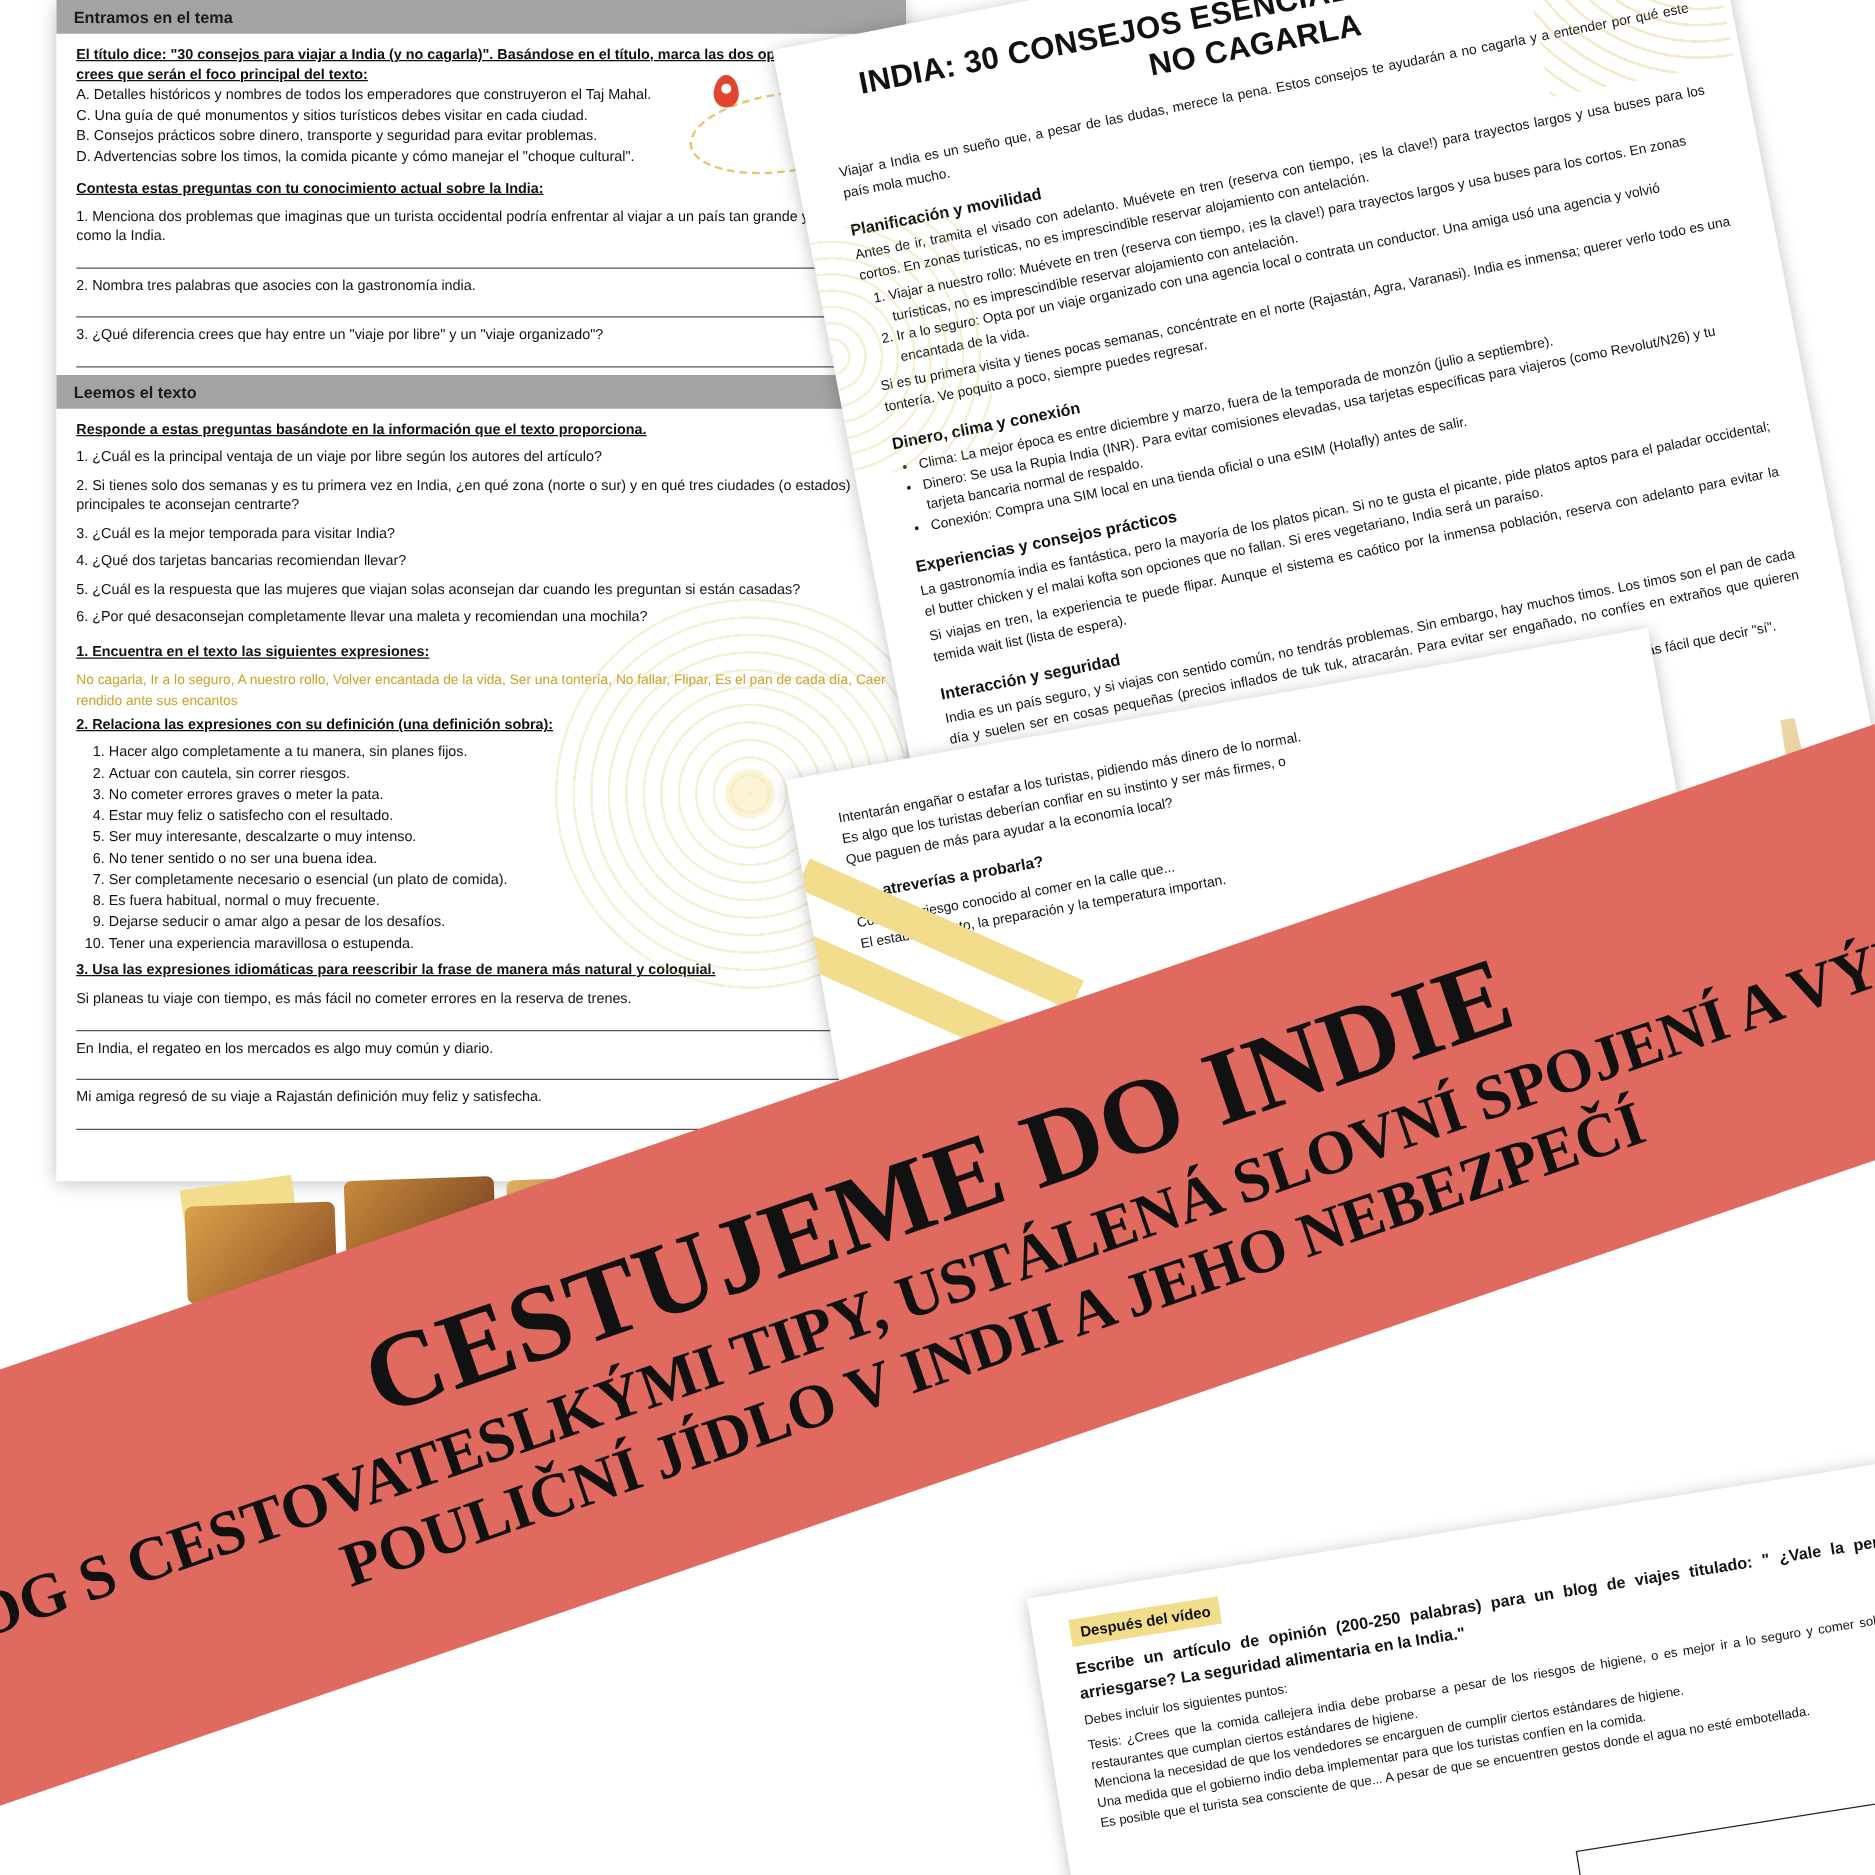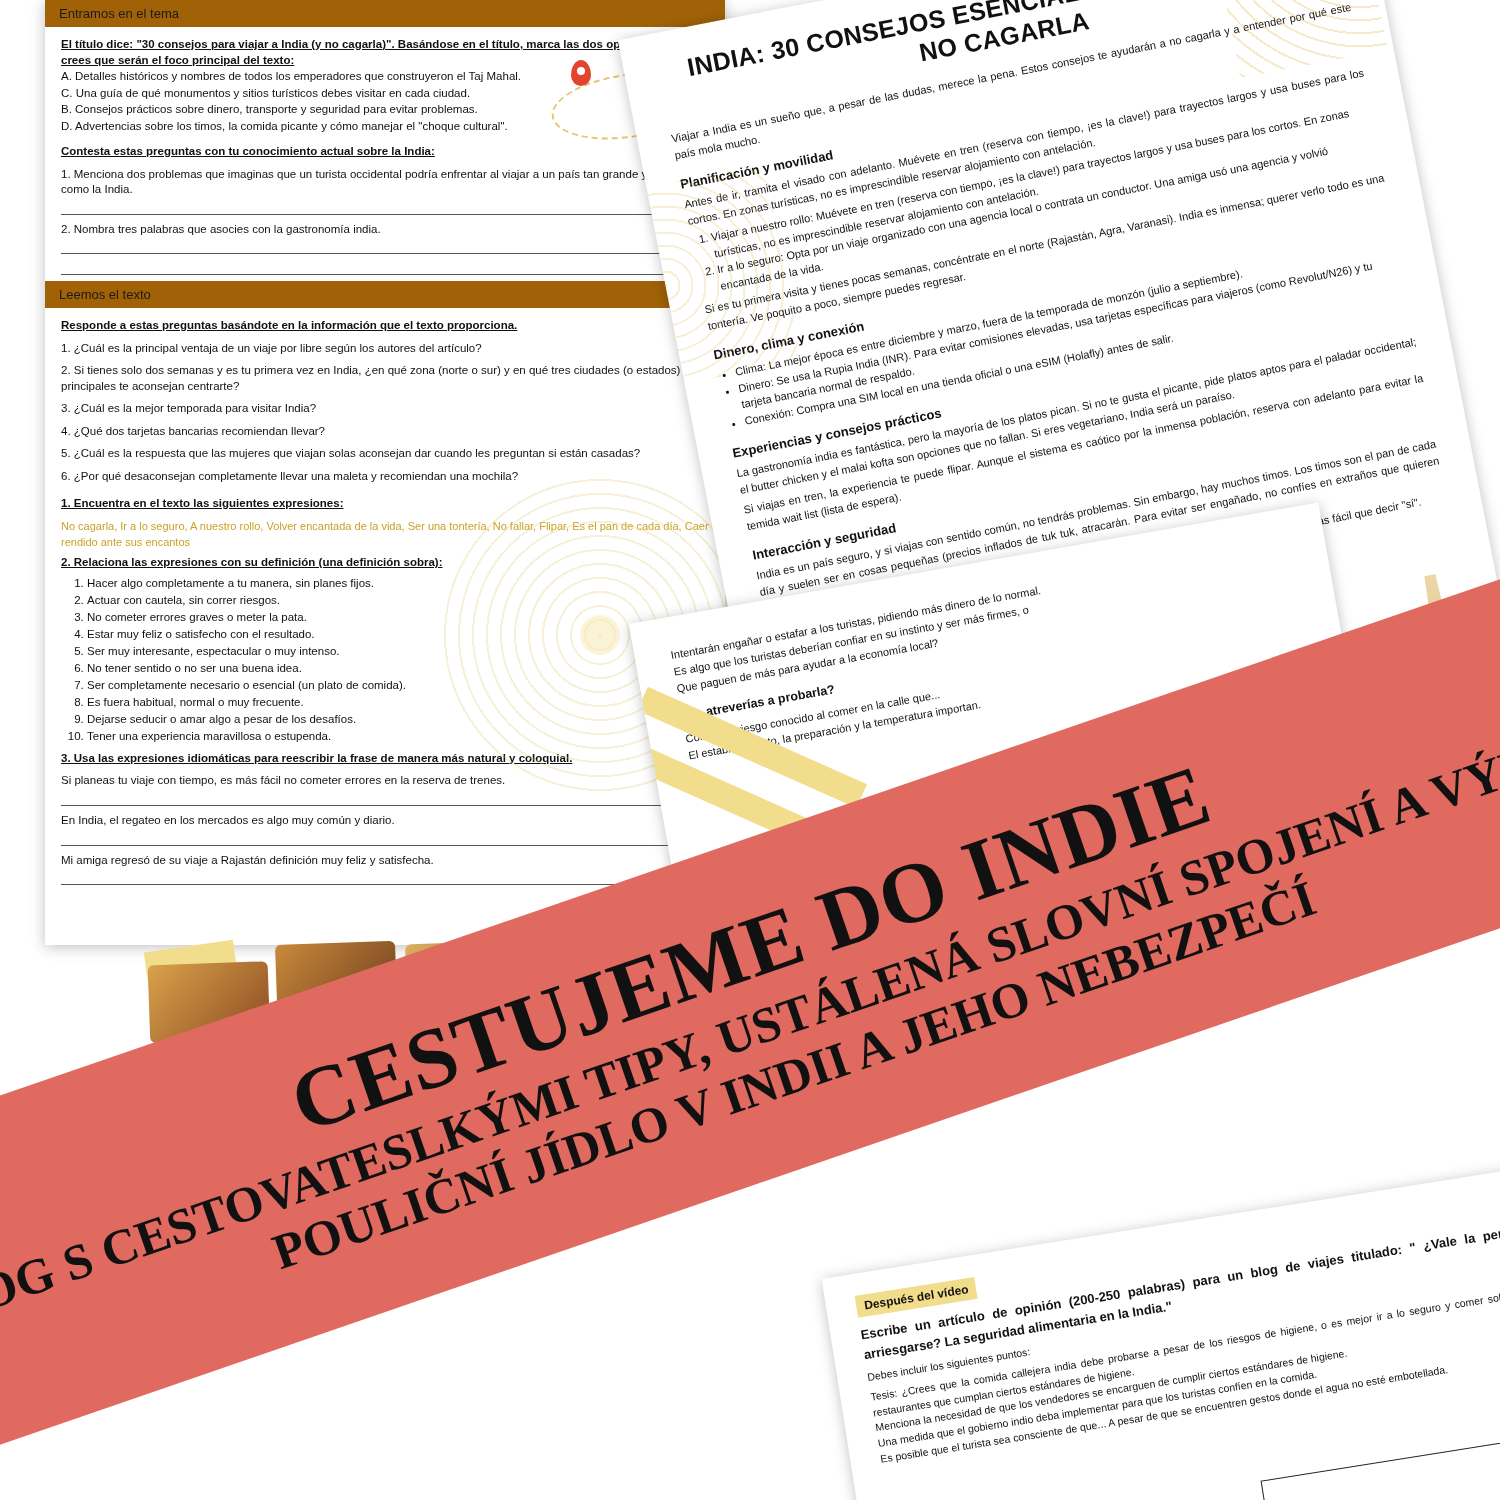--- a/index.html
+++ b/index.html
@@ -5,21 +5,21 @@
   html,body{margin:0;padding:0;}
   body{
     width:1500px;height:1500px;overflow:hidden;position:relative;
     background:#ffffff;
     font-family:"Liberation Sans", sans-serif;
   }
   .sheet{position:absolute;background:#fff;box-shadow:0 2px 14px rgba(0,0,0,.25);overflow:hidden;}
 
   
   #sheet1{left:45px;top:0px;width:680px;height:945px;padding:0;}
-  .band{background:#a16207;padding:6px 14px;font-weight:normal;font-size:13px;color:#1b1b1b;}
+  .band{background:#a3a3a3;padding:6px 14px;font-weight:bold;font-size:13px;color:#1b1b1b;}
   .s1body{padding:10px 16px 0 16px;font-size:11.5px;line-height:1.35;color:#111;}
   .u{text-decoration:underline;font-weight:bold;}
   .qline{margin:7px 0 2px 0;}
   .rule{border-bottom:1px solid #555;height:14px;margin:2px 0 6px 0;}
   .list-abc div{margin:1px 0;}
   ol.defs{margin:6px 0 6px 26px;padding:0;font-size:11.5px;}
   ol.defs li{margin:1.5px 0;}
   .expr{color:#c9a227;font-size:11px;line-height:1.5;margin:6px 0 4px 0;}
   .mandala{position:absolute;right:-40px;top:470px;width:330px;height:330px;border-radius:50%;
     background:radial-gradient(circle, rgba(242,221,140,.55) 0 8%, rgba(255,255,255,0) 9%),
@@ -99,20 +99,21 @@
       <div>A. Detalles históricos y nombres de todos los emperadores que construyeron el Taj Mahal.</div>
       <div>C. Una guía de qué monumentos y sitios turísticos debes visitar en cada ciudad.</div>
       <div>B. Consejos prácticos sobre dinero, transporte y seguridad para evitar problemas.</div>
       <div>D. Advertencias sobre los timos, la comida picante y cómo manejar el "choque cultural".</div>
     </div>
     <div class="u" style="margin-top:10px">Contesta estas preguntas con tu conocimiento actual sobre la India:</div>
     <div class="qline">1. Menciona dos problemas que imaginas que un turista occidental podría enfrentar al viajar a un país tan grande y poblado como la India.</div>
     <div class="rule"></div>
     <div class="qline">2. Nombra tres palabras que asocies con la gastronomía india.</div>
     <div class="rule"></div>
+    <div class="qline">3. ¿Qué diferencia crees que hay entre un "viaje por libre" y un "viaje organizado"?</div>
     <div class="rule"></div>
   </div>
 
   <div class="band" style="margin-top:6px">Leemos el texto</div>
   <div class="s1body">
     <div class="u">Responde a estas preguntas basándote en la información que el texto proporciona.</div>
     <div class="qline">1. ¿Cuál es la principal ventaja de un viaje por libre según los autores del artículo?</div>
     <div class="qline">2. Si tienes solo dos semanas y es tu primera vez en India, ¿en qué zona (norte o sur) y en qué tres ciudades (o estados) principales te aconsejan centrarte?</div>
     <div class="qline">3. ¿Cuál es la mejor temporada para visitar India?</div>
     <div class="qline">4. ¿Qué dos tarjetas bancarias recomiendan llevar?</div>
@@ -122,21 +123,21 @@
 
   <div class="s1body">
     <div class="u">1. Encuentra en el texto las siguientes expresiones:</div>
     <div class="expr">No cagarla, Ir a lo seguro, A nuestro rollo, Volver encantada de la vida, Ser una tontería, No fallar, Flipar, Es el pan de cada día, Caer rendido ante sus encantos</div>
     <div class="u">2. Relaciona las expresiones con su definición (una definición sobra):</div>
     <ol class="defs">
       <li>Hacer algo completamente a tu manera, sin planes fijos.</li>
       <li>Actuar con cautela, sin correr riesgos.</li>
       <li>No cometer errores graves o meter la pata.</li>
       <li>Estar muy feliz o satisfecho con el resultado.</li>
-      <li>Ser muy interesante, espectacular o muy intenso.</li>
+      <li>Ser muy interesante, descalzarte o muy intenso.</li>
       <li>No tener sentido o no ser una buena idea.</li>
       <li>Ser completamente necesario o esencial (un plato de comida).</li>
       <li>Es fuera habitual, normal o muy frecuente.</li>
       <li>Dejarse seducir o amar algo a pesar de los desafíos.</li>
       <li>Tener una experiencia maravillosa o estupenda.</li>
     </ol>
     <div class="u">3. Usa las expresiones idiomáticas para reescribir la frase de manera más natural y coloquial.</div>
     <div class="qline">Si planeas tu viaje con tiempo, es más fácil no cometer errores en la reserva de trenes.</div>
     <div class="rule"></div>
     <div class="qline">En India, el regateo en los mercados es algo muy común y diario.</div>

